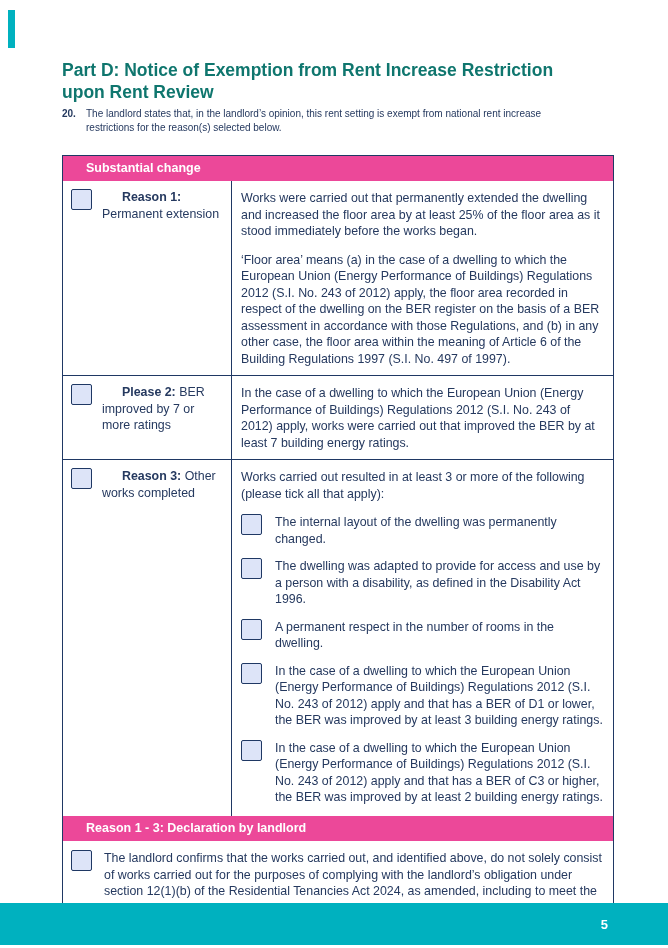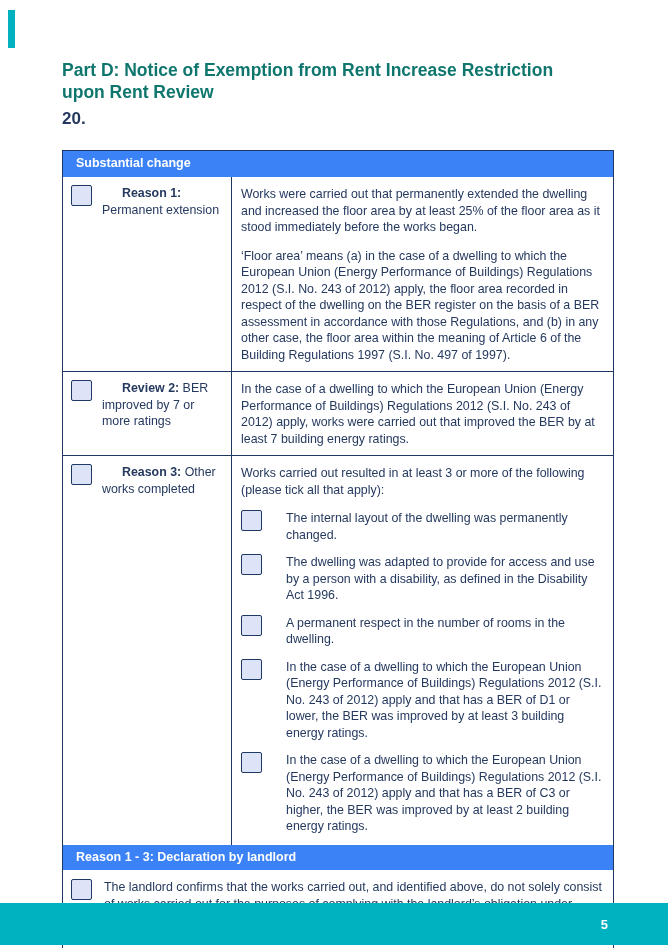--- a/index.html
+++ b/index.html
@@ -10,28 +10,28 @@
   }
   .corner-mark {
     position:absolute; left:8px; top:10px; width:7px; height:38px;
     background:#00b1bf;
   }
   .content { position:absolute; left:62px; top:60px; width:552px; }
   .page-title {
     margin:0 0 4px 0; width:524px;
     color:#0f766e; font-size:17.5px; font-weight:bold; line-height:1.24;
   }
-  .question { display:flex; margin:3px 0 20px 0; font-size:17px; line-height:1.36; }
+  .question { display:flex; margin:3px 0 20px 0; font-size:10px; line-height:1.36; }
   .qnum { flex:0 0 24px; font-weight:bold; }
   .qtext { width:470px; }
 
   .form-table { width:552px; border:1.5px solid #1f3864; box-sizing:border-box; }
   .section-header {
-    background:#3b82f6; color:#ffffff; font-weight:bold; font-size:12.5px;
-    padding:5px 13px; line-height:1.25;
+    background:#ec4899; color:#ffffff; font-weight:bold; font-size:12.5px;
+    padding:5px 23px; line-height:1.25;
   }
   .row { display:flex; }
   .row.bordered { border-bottom:1.5px solid #1f3864; }
   .cell-left {
     flex:0 0 169px; width:169px; box-sizing:border-box;
     border-right:1.5px solid #1f3864;
     padding:8px 6px 8px 8px; display:flex; gap:10px; align-items:flex-start;
   }
   .cell-right { flex:1; padding:9px 8px 8px 9px; }
   .cell-right p, .reason-label, .sub-option p, .declaration p {
@@ -39,21 +39,21 @@
   }
   .cell-right p.para { margin:0 0 12px 0; }
   .cell-right p.para:last-child { margin-bottom:0; }
   .reason-label b { font-weight:bold;padding-left:20px; }
   .checkbox {
     flex:0 0 auto; display:inline-block; width:19px; height:19px;
     background:#dde4f8; border:1.5px solid #1f3864; border-radius:2px;
     box-sizing:content-box; cursor:pointer;
   }
   .sub-options { margin-top:2px; }
-  .sub-option { display:flex; gap:24px; align-items:flex-start; margin-bottom:11px; }
+  .sub-option { display:flex; gap:13px; align-items:flex-start; margin-bottom:11px; }
   .sub-option:last-child { margin-bottom:2px; }
   .sub-option p { flex:1; }
   .declaration { padding:9px 8px 9px 8px; display:flex; gap:12px; align-items:flex-start; }
   .declaration p { flex:1; }
 
   .footer {
     position:absolute; left:0; top:903px; width:668px; height:42px;
     background:#00b1bf;
   }
   .pagenum {
@@ -64,41 +64,42 @@
 </head>
 <body>
 
 <div class="corner-mark"></div>
 
 <div class="content">
   <h1 class="page-title">Part D: Notice of Exemption from Rent Increase Restriction upon Rent Review</h1>
 
   <div class="question">
     <span class="qnum">20.</span>
+    <span class="qtext">The landlord states that, in the landlord’s opinion, this rent setting is exempt from national rent increase restrictions for the reason(s) selected below.</span>
   </div>
 
   <div class="form-table">
 
     <div class="section-header">Substantial change</div>
 
     <div class="row bordered">
       <div class="cell-left">
         <span class="checkbox"></span>
         <p class="reason-label"><b>Reason 1:</b><span> Permanent extension</span></p>
       </div>
       <div class="cell-right">
         <p class="para">Works were carried out that permanently extended the dwelling and increased the floor area by at least 25% of the floor area as it stood immediately before the works began.</p>
         <p class="para">‘Floor area’ means (a) in the case of a dwelling to which the European Union (Energy Performance of Buildings) Regulations 2012 (S.I. No. 243 of 2012) apply, the floor area recorded in respect of the dwelling on the BER register on the basis of a BER assessment in accordance with those Regulations, and (b) in any other case, the floor area within the meaning of Article 6 of the Building Regulations 1997 (S.I. No. 497 of 1997).</p>
       </div>
     </div>
 
     <div class="row bordered">
       <div class="cell-left">
         <span class="checkbox"></span>
-        <p class="reason-label"><b>Review 2:</b><span> BER improved by 7 or more ratings</span></p>
+        <p class="reason-label"><b>Please 2:</b><span> BER improved by 7 or more ratings</span></p>
       </div>
       <div class="cell-right">
         <p class="para">In the case of a dwelling to which the European Union (Energy Performance of Buildings) Regulations 2012 (S.I. No. 243 of 2012) apply, works were carried out that improved the BER by at least 7 building energy ratings.</p>
       </div>
     </div>
 
     <div class="row">
       <div class="cell-left">
         <span class="checkbox"></span>
         <p class="reason-label"><b>Reason 3:</b><span> Other works completed</span></p>

